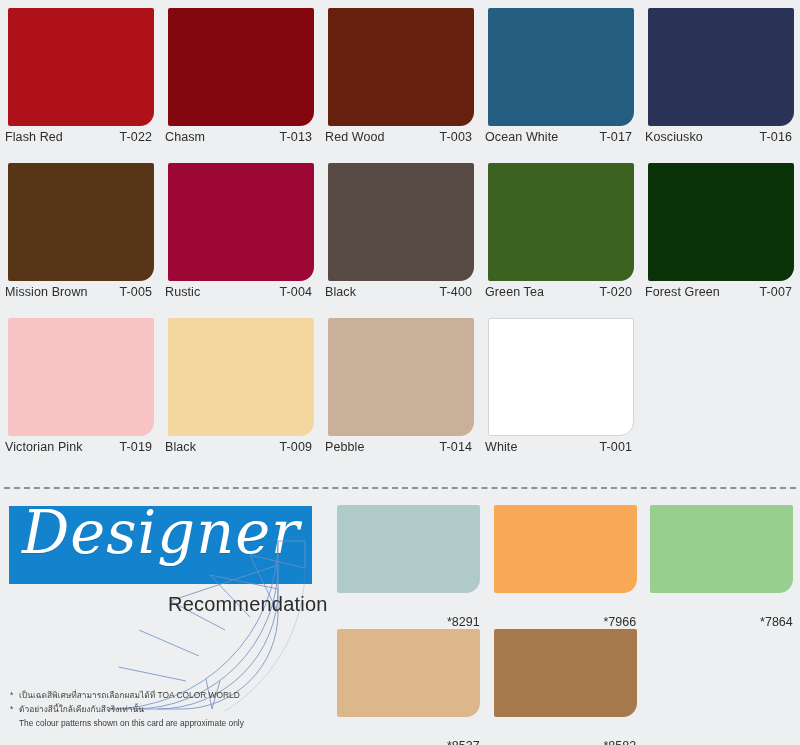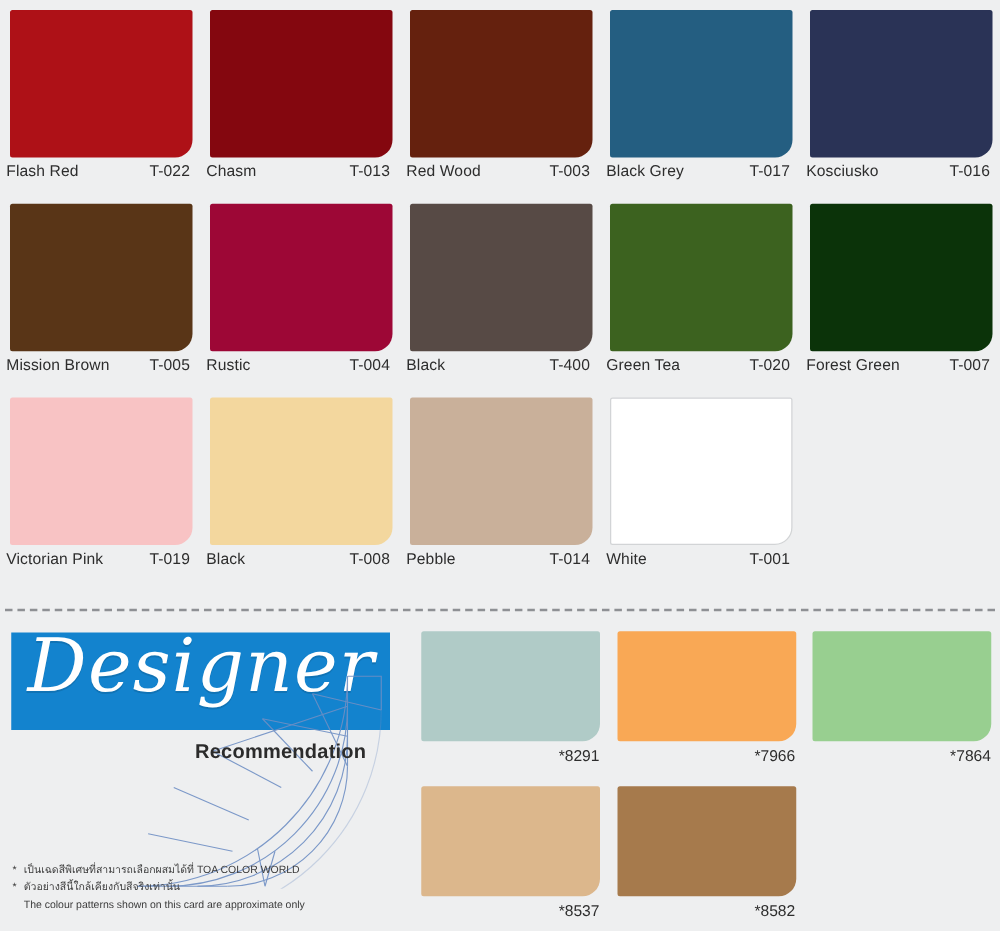--- a/index.html
+++ b/index.html
@@ -96,24 +96,24 @@
     font-family: "DejaVu Serif", serif;
     font-style: italic;
     font-size: 59px;
     color: #ffffff;
     letter-spacing: 1px;
     line-height: 1;
     text-shadow: 0 1px 0 rgba(0,0,0,0.12);
   }
   .recommendation {
     position: absolute;
-    left: 156px;
+    left: 168px;
     top: 96px;
-    font-size: 16px;
-    font-weight: bold;
+    font-size: 20px;
+    font-weight: normal;
     color: #2b2b2b;
     letter-spacing: 0.2px;
   }
   .fan-art {
     position: absolute;
     left: 100px;
     top: 34px;
     width: 230px;
     height: 180px;
     pointer-events: none;
@@ -162,21 +162,21 @@
     position: absolute;
     left: 7px;
     top: 8px;
     width: 143px;
     height: 88px;
     border-radius: 2px 2px 14px 2px;
   }
   .rec-code {
     position: absolute;
     right: 7px;
-    top: 101px;
+    top: 118px;
     font-size: 12.5px;
     color: #2d2d2d;
     white-space: nowrap;
   }
 </style>
 </head>
 <body>
 
 <div id="card">
 
@@ -198,21 +198,21 @@
       <div class="cell">
         <div class="chip" style="background: rgb(101, 33, 14);"></div>
         <div class="labels">
           <span class="nm">Red Wood</span>
           <span class="cd">T-003</span>
         </div>
       </div>
       <div class="cell">
         <div class="chip" style="background: rgb(36, 94, 129);"></div>
         <div class="labels">
-          <span class="nm">Black Grey</span>
+          <span class="nm">Ocean White</span>
           <span class="cd">T-017</span>
         </div>
       </div>
       <div class="cell">
         <div class="chip" style="background: rgb(42, 51, 86);"></div>
         <div class="labels">
           <span class="nm">Kosciusko</span>
           <span class="cd">T-016</span>
         </div>
       </div>
@@ -255,21 +255,21 @@
         <div class="chip" style="background: rgb(248, 195, 196);"></div>
         <div class="labels">
           <span class="nm">Victorian Pink</span>
           <span class="cd">T-019</span>
         </div>
       </div>
       <div class="cell">
         <div class="chip" style="background: rgb(243, 215, 158);"></div>
         <div class="labels">
           <span class="nm">Black</span>
-          <span class="cd">T-008</span>
+          <span class="cd">T-009</span>
         </div>
       </div>
       <div class="cell">
         <div class="chip" style="background: rgb(201, 176, 154);"></div>
         <div class="labels">
           <span class="nm">Pebble</span>
           <span class="cd">T-014</span>
         </div>
       </div>
       <div class="cell">

